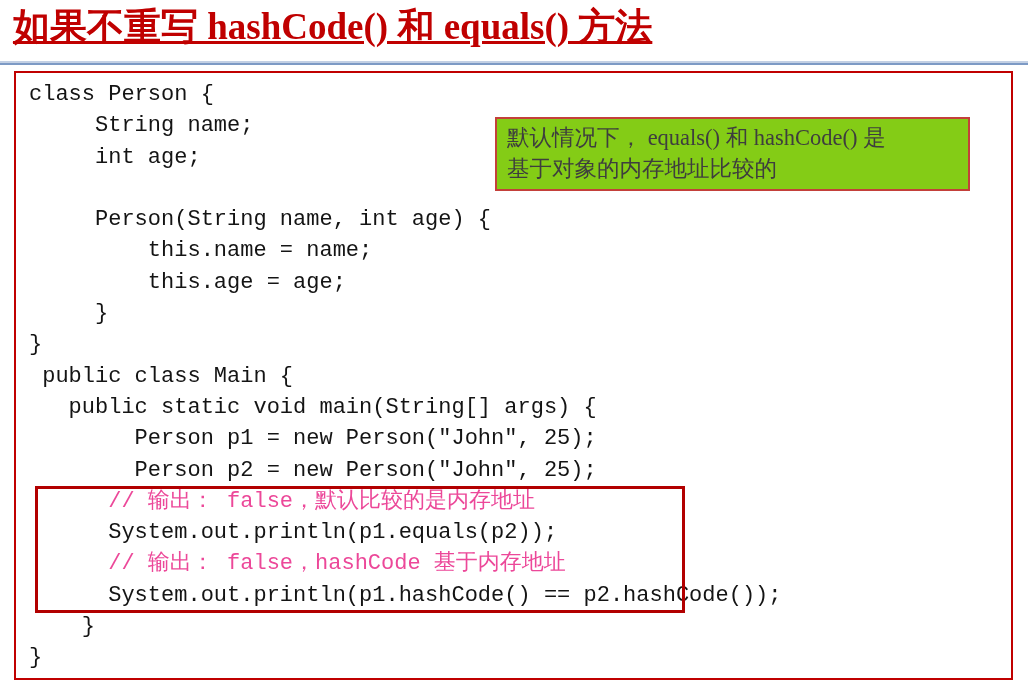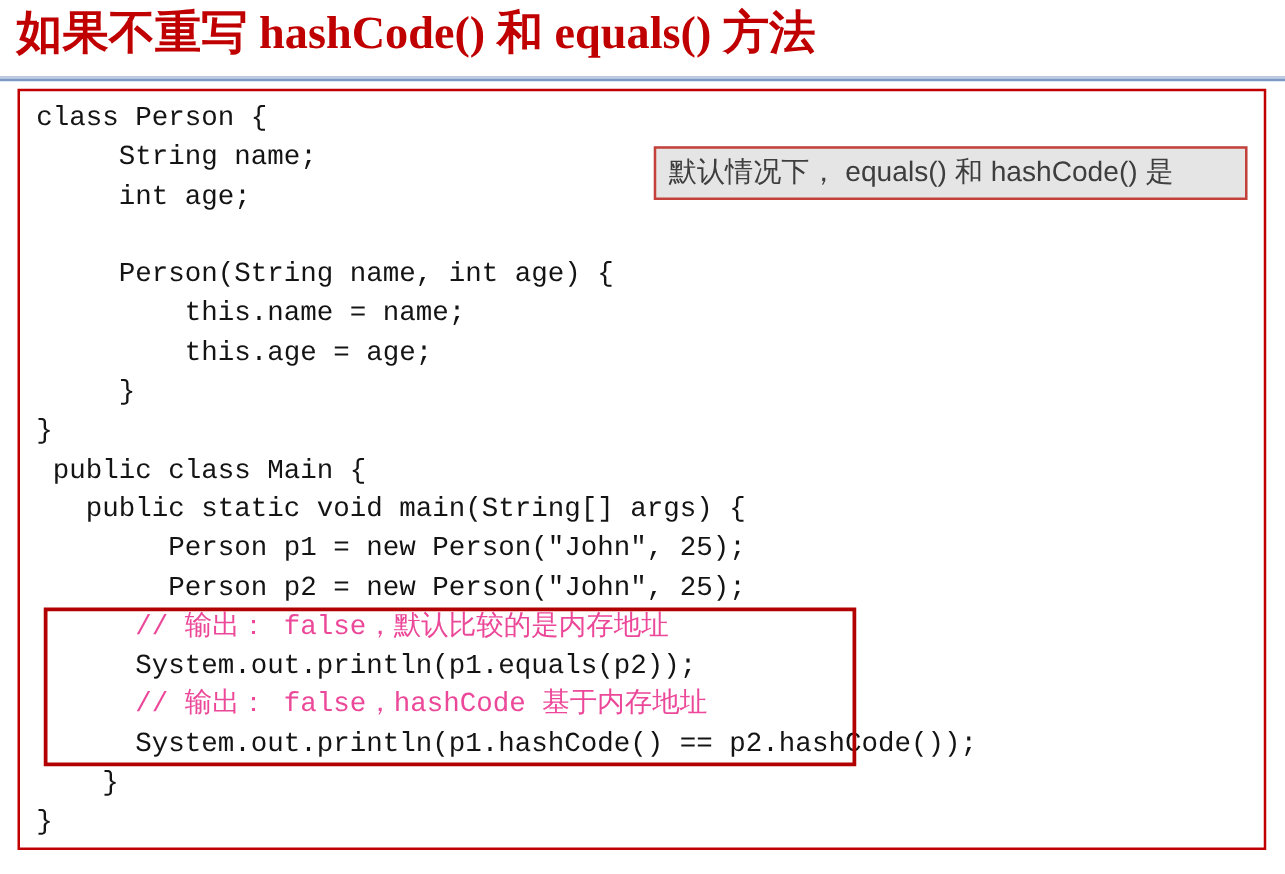--- a/index.html
+++ b/index.html
@@ -18,20 +18,21 @@
     position: absolute;
     left: 13px;
     top: 2px;
     margin: 0;
     font-size: 37px;
     line-height: 50px;
     font-weight: bold;
     color: #c00000;
     white-space: nowrap;
     font-family: "Liberation Serif", "DejaVu Serif", serif;
+    text-decoration: underline;
   }
   .divider {
     position: absolute;
     left: 0;
     top: 61px;
     width: 1028px;
     height: 2px;
     background: #7d9ac5;
     border-top: 2px solid #c3d0e4;
   }
@@ -54,26 +55,25 @@
   }
   .code-line { white-space: pre; }
   .code-line.comment { color: #ec4899; }
   .note-box {
     position: absolute;
     left: 495px;
     top: 117px;
     width: 451px;
     border: 2px solid #c4403a;
     padding: 3px 10px 5px 10px;
-    background: #e5e5e5;
+    background: #84cc16;
     font-size: 22.5px;
     line-height: 31px;
     color: #3e3e3e;
-    font-family: Liberation Sans, sans-serif;
-    margin-left: 28px;
+    font-family: Liberation Serif, serif;
   }
   .note-line { white-space: nowrap; }
   .highlight-box {
     position: absolute;
     left: 35px;
     top: 486px;
     width: 644px;
     height: 121px;
     border: 3px solid #b20000;
     background: transparent;
@@ -86,15 +86,16 @@
 <h1 class="slide-title">如果不重写 hashCode() 和 equals() 方法</h1>
 
 <div class="divider"></div>
 
 <div class="code-box">
   <div class="code-lines"><div class="code-line">class Person {</div><div class="code-line">     String name;</div><div class="code-line">     int age;</div><div class="code-line">&nbsp;</div><div class="code-line">     Person(String name, int age) {</div><div class="code-line">         this.name = name;</div><div class="code-line">         this.age = age;</div><div class="code-line">     }</div><div class="code-line">}</div><div class="code-line"> public class Main {</div><div class="code-line">   public static void main(String[] args) {</div><div class="code-line">        Person p1 = new Person("John", 25);</div><div class="code-line">        Person p2 = new Person("John", 25);</div><div class="code-line comment">      // 输出： false，默认比较的是内存地址</div><div class="code-line">      System.out.println(p1.equals(p2));</div><div class="code-line comment">      // 输出： false，hashCode 基于内存地址</div><div class="code-line">      System.out.println(p1.hashCode() == p2.hashCode());</div><div class="code-line">    }</div><div class="code-line">}</div></div>
 </div>
 
 <div class="note-box">
   <div class="note-line">默认情况下， equals() 和 hashCode() 是</div>
+  <div class="note-line">基于对象的内存地址比较的</div>
 </div>
 
 <div class="highlight-box"></div>
 
 </body></html>

